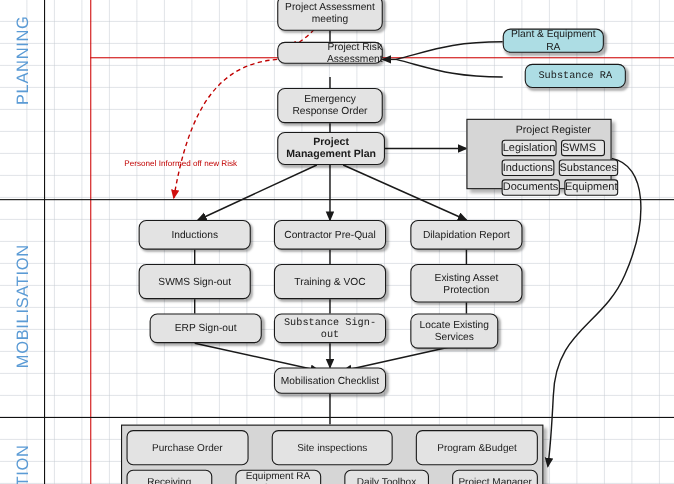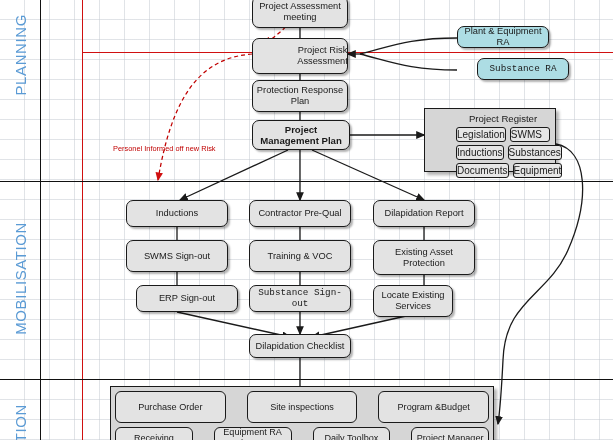--- a/index.html
+++ b/index.html
@@ -123,23 +123,23 @@
     </g>
 
     <g stroke="#c00000" stroke-width="1.25" fill="none" stroke-dasharray="4,3">
       <path d="M300,-4 C300,14 286,30 264,44" marker-end="url(#ahr)"></path>
       <path d="M252,54 C200,58 172,96 158,180" marker-end="url(#ahr)"></path>
     </g>
   </svg>
 
   <div class="node" style="left:252px;top:-4px;width:96px;height:32px;">Project Assessment meeting</div>
 
-  <div class="node" style="left:252px;top:38px;width:96px;height:36px;padding-left:48px;">Project Risk Assessment</div>
+  <div class="node" style="left:252px;top:38px;width:96px;height:20px;padding-left:48px;">Project Risk Assessment</div>
 
-  <div class="node" style="left:252px;top:80px;width:96px;height:32px;">Protection Response Plan</div>
+  <div class="node" style="left:252px;top:80px;width:96px;height:32px;">Emergency Response Order</div>
 
   <div class="node bold" style="left:252px;top:120px;width:98px;height:30px;">Project Management Plan</div>
 
   <div class="node cyan" style="left:457px;top:26px;width:92px;height:22px;">Plant &amp; Equipment RA</div>
 
   <div class="node cyan" style="left:477px;top:58px;width:92px;height:22px;font-family:Liberation Mono, monospace;">Substance RA</div>
 
   <div id="annot" style="left:113px;top:144px;">Personel Informed off new Risk</div>
 
   <div id="register" style="left:424px;top:108px;width:132px;height:64px;padding-left:31px;">
@@ -163,21 +163,21 @@
   <div class="node" style="left:136px;top:285px;width:102px;height:27px;">ERP Sign-out</div>
 
   <div class="node" style="left:249px;top:200px;width:102px;height:27px;">Contractor Pre-Qual</div>
   <div class="node" style="left:249px;top:240px;width:102px;height:32px;">Training &amp; VOC</div>
   <div class="node" style="left:249px;top:285px;width:102px;height:27px;font-family:Liberation Mono, monospace;">Substance Sign-out</div>
 
   <div class="node" style="left:373px;top:200px;width:102px;height:27px;">Dilapidation Report</div>
   <div class="node" style="left:373px;top:240px;width:102px;height:35px;">Existing Asset Protection</div>
   <div class="node" style="left:373px;top:285px;width:80px;height:32px;">Locate Existing Services</div>
 
-  <div class="node" style="left:249px;top:334px;width:102px;height:24px;">Dilapidation Checklist</div>
+  <div class="node" style="left:249px;top:334px;width:102px;height:24px;">Mobilisation Checklist</div>
 
   <div id="bottomtable" style="left:110px;top:386px;width:384px;height:72px;">
     <div class="brow">
       <div class="bcell">Purchase Order</div>
       <div class="bcell">Site inspections</div>
       <div class="bcell">Program &amp;Budget</div>
     </div>
     <div class="brow">
       <div class="bcell">Receiving Inspections</div>
       <div class="bcell">Equipment RA and Prestart Checks</div>

